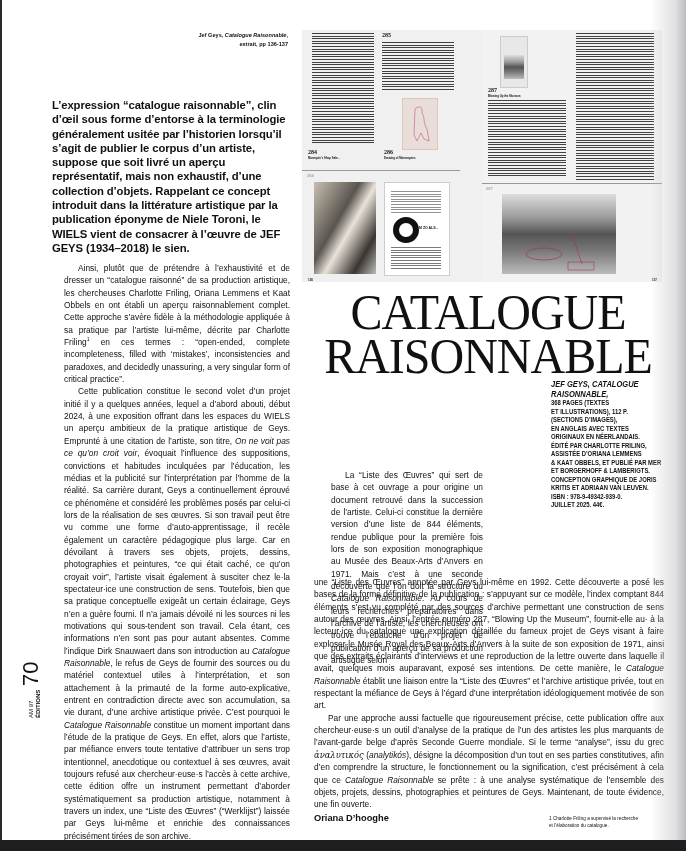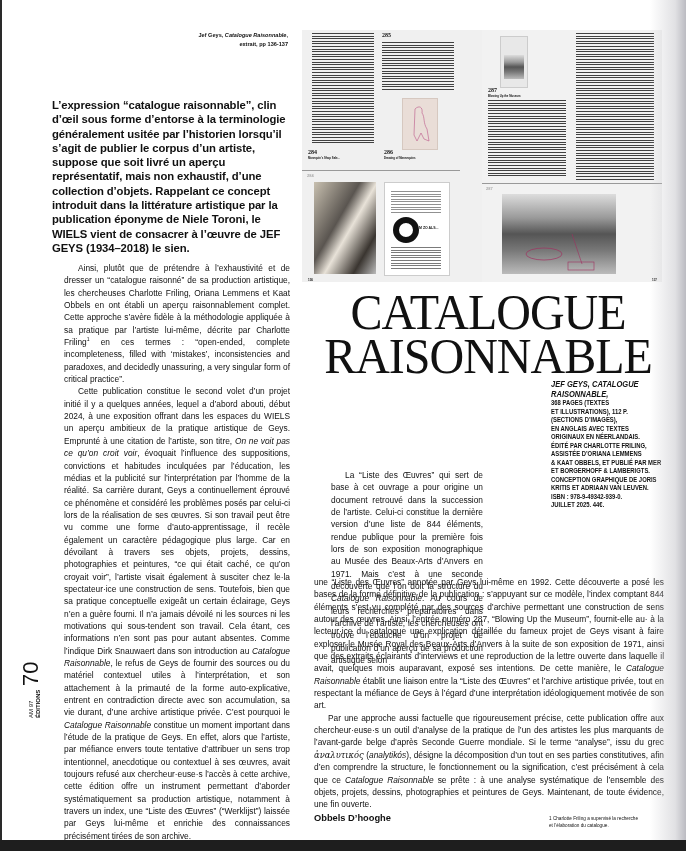--- a/index.html
+++ b/index.html
@@ -137,21 +137,21 @@
     <p><span>Cette publication constitue le second volet d’un projet initié il y a quelques années, lequel a d’abord abouti, début 2024, à une exposition offrant dans les espaces du WIELS un aperçu ambitieux de la pratique artistique de Geys. Emprunté à une citation de l’artiste, son titre, </span><i>On ne voit pas ce qu’on croit voir</i><span>, évoquait l’influence des suppositions, convictions et habitudes inculquées par l’éducation, les médias et la publicité sur l’interprétation par l’homme de la réalité. Sa carrière durant, Geys a continuellement éprouvé ce phénomène et considéré les problèmes posés par celui-ci lors de la réalisation de ses œuvres. Si son travail peut être vu comme une forme d’auto-apprentissage, il recèle également un caractère pédagogique plus large. Car en dévoilant à travers ses objets, projets, dessins, photographies et peintures, “ce qui était caché, ce qu’on croyait voir”, l’artiste visait également à susciter chez le·la spectateur·ice une construction de sens. Toutefois, bien que sa pratique conceptuelle exigeât un certain éclairage, Geys n’en a guère fourni. Il n’a jamais dévoilé ni les sources ni les motivations qui sous-tendent son travail. Cela étant, ces informations n’en sont pas pour autant absentes. Comme l’indique Dirk Snauwaert dans son introduction au </span><i>Catalogue Raisonnable</i><span>, le refus de Geys de fournir des sources ou du matériel contextuel utiles à l’interprétation, et son attachement à la primauté de la forme auto-explicative, entrent en contradiction directe avec son accumulation, sa vie durant, d’une archive artistique privée. C’est pourquoi le </span><i>Catalogue Raisonnable</i><span> constitue un moment important dans l’étude de la pratique de Geys. En effet, alors que l’artiste, par méfiance envers toute tentative d’attribuer un sens trop intentionnel, anecdotique ou contextuel à ses œuvres, avait toujours refusé aux chercheur·euse·s l’accès à cette archive, cette édition offre un instrument permettant d’aborder systématiquement sa production artistique, notamment à travers un index, une “Liste des Œuvres” (“Werklijst”) laissée par Geys lui-même et enrichie des connaissances précisément tirées de son archive.</span></p>
   </div>
 
   <div class="col-right-top">
     <p><span>La “Liste des Œuvres” qui sert de base à cet ouvrage a pour origine un document retrouvé dans la succession de l’artiste. Celui-ci constitue la dernière version d’une liste de 844 éléments, rendue publique pour la première fois lors de son exposition monographique au Musée des Beaux-Arts d’Anvers en 1971. Mais c’est à une seconde découverte que l’on doit la structure du </span><i>Catalogue Raisonnable</i><span>. Au cours de leurs recherches préparatoires dans l’archive de l’artiste, les chercheuses ont trouvé l’ébauche d’un projet de publication d’un aperçu de sa production artistique selon</span></p>
   </div>
 
   <div class="col-right-full">
     <p><span>une “Liste des Œuvres” annotée par Geys lui-même en 1992. Cette découverte a posé les bases de la forme définitive de la publication : s’appuyant sur ce modèle, l’index comptant 844 éléments s’est vu complété par des sources d’archive permettant une construction de sens autour des œuvres. Ainsi, l’entrée numéro 287, “Blowing Up the Museum”, fournit-elle au· à la lecteur·ice du catalogue une explication détaillée du fameux projet de Geys visant à faire exploser le Musée Royal des Beaux-Arts d’Anvers à la suite de son exposition de 1971, ainsi que des extraits éclairants d’interviews et une reproduction de la lettre ouverte dans laquelle il avait, quelques mois auparavant, exposé ses intentions. De cette manière, le </span><i>Catalogue Raisonnable</i><span> établit une liaison entre la “Liste des Œuvres” et l’archive artistique privée, tout en respectant la méfiance de Geys à l’égard d’une interprétation idéologiquement motivée de son art.</span></p>
     <p class="indent"><span>Par une approche aussi factuelle que rigoureusement précise, cette publication offre aux chercheur·euse·s un outil d’analyse de la pratique de l’un des artistes les plus marquants de l’avant-garde belge d’après Seconde Guerre mondiale. Si le terme “analyse”, issu du grec </span><i style="font-family:'DejaVu Serif',serif;">ἀναλυτικός</i> (<i>analytikós</i>)<span>, désigne la décomposition d’un tout en ses parties constitutives, afin d’en comprendre la structure, le fonctionnement ou la signification, c’est précisément à cela que ce </span><i>Catalogue Raisonnable</i><span> se prête : à une analyse systématique de l’ensemble des objets, projets, dessins, photographies et peintures de Geys. Maintenant, de toute évidence, une fin ouverte.</span></p>
-    <p class="author">Obbels D’hooghe</p>
+    <p class="author">Oriana D’hooghe</p>
   </div>
 
   <div class="footnote">
     <div>1 Charlotte Friling a supervisé la recherche</div>
     <div>et l’élaboration du catalogue.</div>
   </div>
 
   <div class="folio">
     <div class="folio-num">70</div>
     <div class="folio-label"><span>AM 97</span><br><b>ÉDITIONS</b></div>

